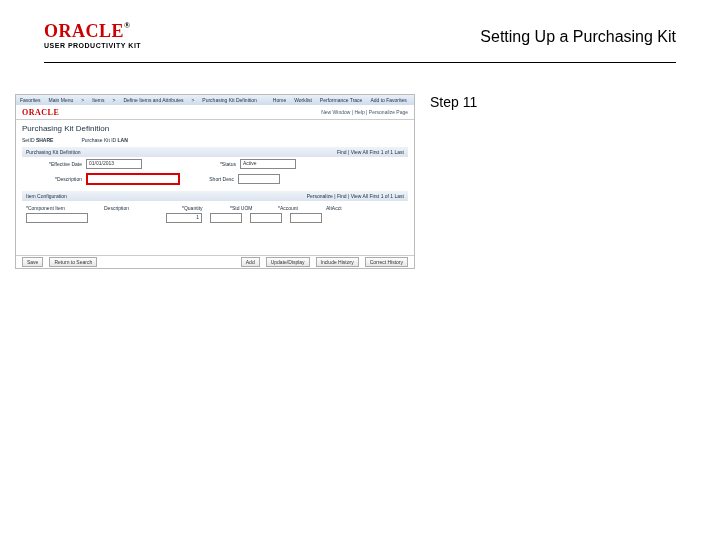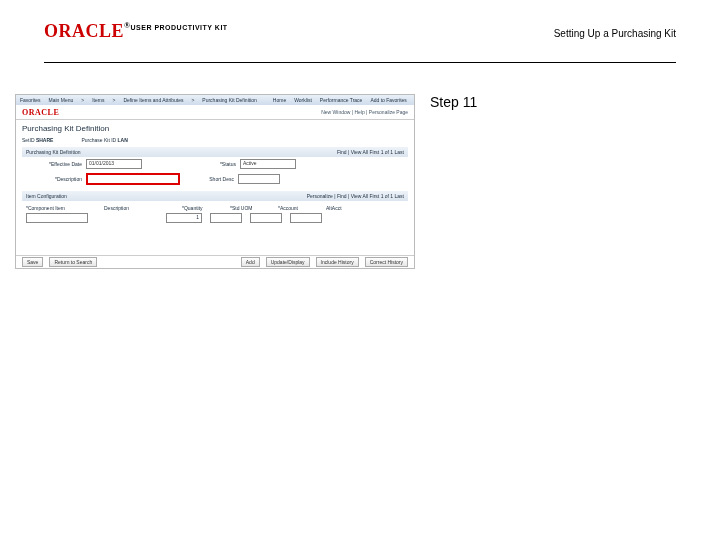--- a/index.html
+++ b/index.html
@@ -1,22 +1,22 @@
 <!DOCTYPE html>
 <html><head>
 <meta charset="utf-8">
 <style>
 html,body{margin:0;padding:0;font-family:Arial,Helvetica,sans-serif;background:#fff;color:#000}
 .page{width:720px;height:540px;position:relative;box-sizing:border-box}
 .header{position:absolute;top:22px;left:44px;right:44px;height:40px;border-bottom:1px solid #000;display:flex;align-items:flex-start;justify-content:space-between}
-.logo{display:flex;flex-direction:row;line-height:1}
+.logo{display:flex;flex-direction:column;line-height:1}
 .logo-oracle{font-family:Georgia,serif;font-weight:bold;color:#c00;font-size:18px;letter-spacing:0.5px}
 .logo-oracle sup{font-size:8px;vertical-align:top;color:#000}
 .logo-upk{font-size:7px;letter-spacing:0.5px;color:#000;font-weight:bold;margin-top:2px}
-.title{font-size:10px;color:#000;padding-top:6px}
+.title{font-size:16px;color:#000;padding-top:6px}
 .screenshot{position:absolute;top:94px;left:15px;width:400px;height:175px;border:1px solid #bbb;box-sizing:border-box;font-size:6px;color:#333;background:#fff;overflow:hidden}
 .sbar{height:10px;background:linear-gradient(#e8f0f8,#d0dcec);display:flex;align-items:center;gap:8px;padding:0 4px;color:#234;font-size:5px}
 .sbar span{white-space:nowrap}
 .sbar .grow{flex:1}
 .obar{height:14px;display:flex;align-items:center;justify-content:space-between;padding:0 6px;border-bottom:1px solid #ccc}
 .obar-left{font-family:Georgia,serif;font-weight:bold;color:#c00;font-size:8px;letter-spacing:0.5px}
 .obar-right{font-size:5px;color:#456}
 .ptitle{font-size:8px;color:#234;padding:4px 6px 2px 6px}
 .rowline{display:flex;padding:2px 6px;gap:28px;font-size:5px;color:#234}
 .tabbar{height:10px;background:linear-gradient(#eef3f8,#dbe4ef);margin:2px 6px 0 6px;display:flex;align-items:center;justify-content:space-between;font-size:5px;color:#234;padding:0 4px}

